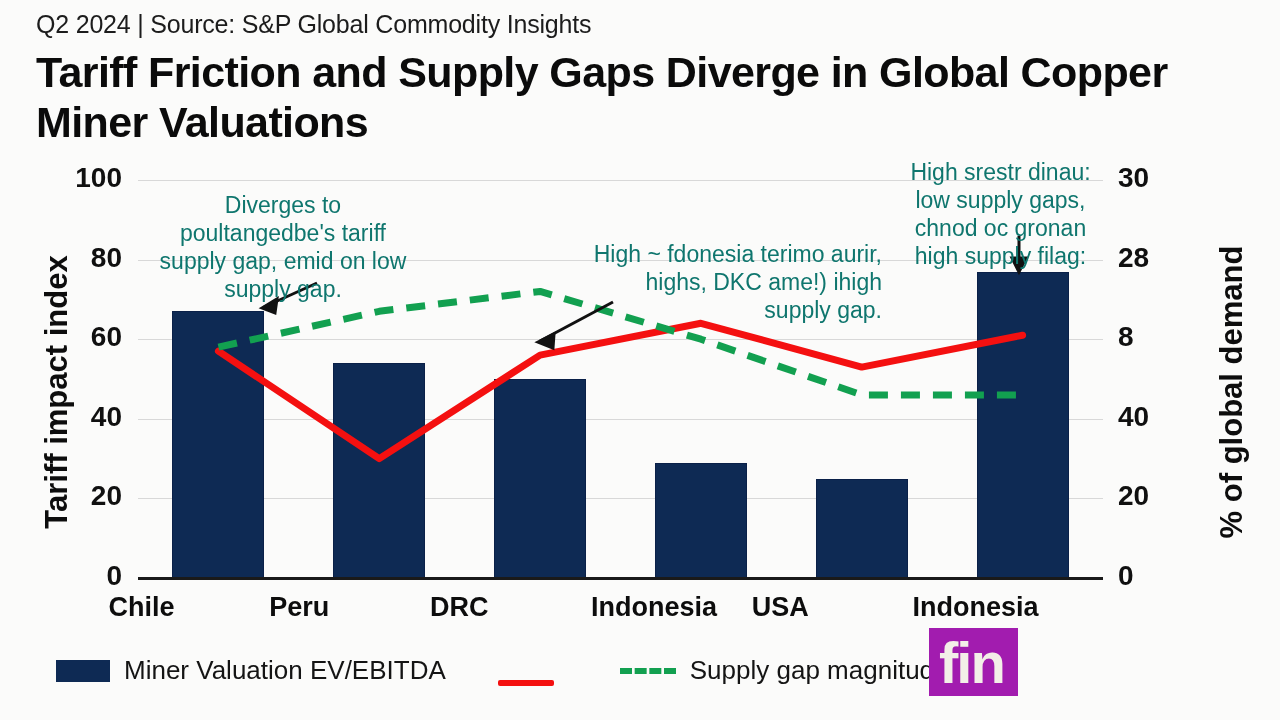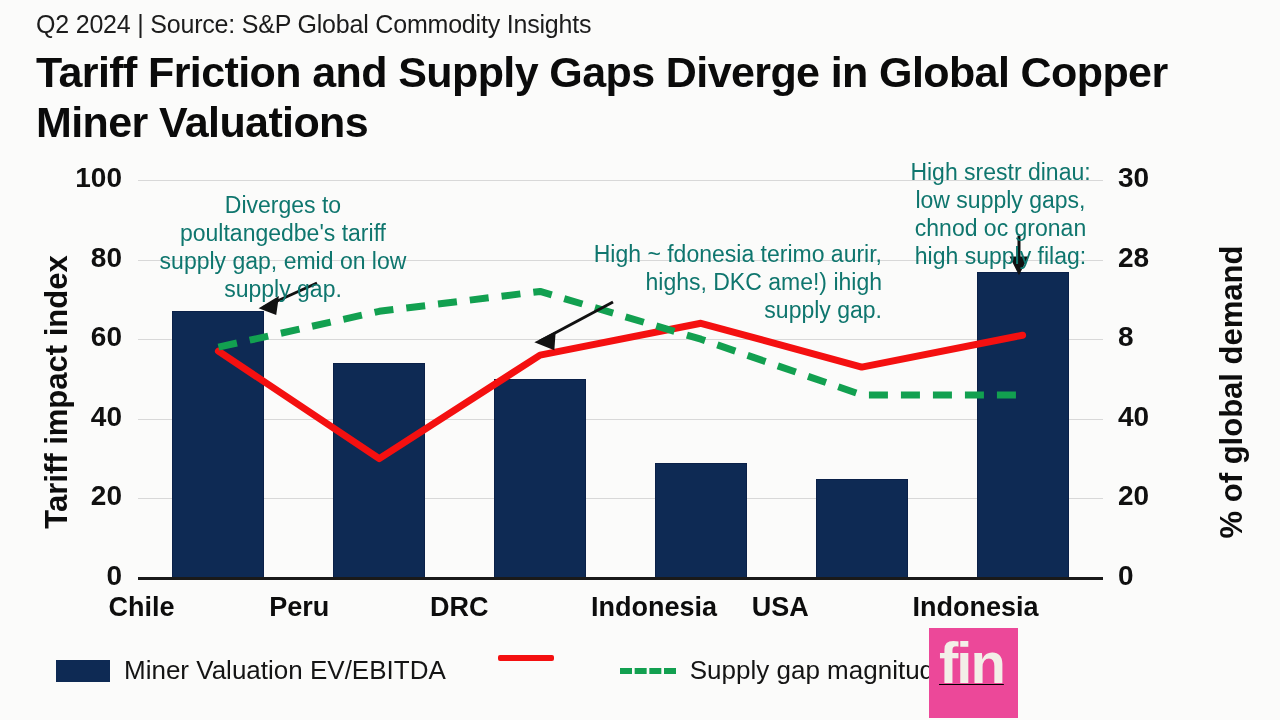--- a/index.html
+++ b/index.html
@@ -73,21 +73,21 @@
     position:absolute; font-size:23px; color:#0f766e;
     line-height:1.22; text-align:center;margin-top:28px;
   }
   #annot-1{ left:152px; top:163px; width:262px; }
   #annot-2{ left:592px; top:212px; width:290px;text-align:right; }
   #annot-3{ left:893px; top:130px; width:215px; }
 
   
   #legend{
     position:absolute; left:56px; top:655px; width:1180px;
-    display:flex; align-items:flex-start; gap:0;
+    display:flex; align-items:flex-end; gap:0;
   }
   .legend-item{ display:flex; align-items:center; white-space:nowrap; }
   .legend-item + .legend-item{ margin-left:52px; }
   .legend-label{ font-size:26px; color:#141414; }
   .swatch-bar{
     width:54px; height:22px; background:#0e2a54; margin-right:14px;
   }
   .swatch-line{
     width:56px; height:6px; background:#f41010; margin-right:14px;
     border-radius:2px;
@@ -100,21 +100,21 @@
   
   #watermark{
     position:absolute; left:935px; top:628px;
     display:flex; align-items:center; pointer-events:none;
   }
   #wm-next{
     font-size:62px; font-weight:bold; color:#9a9894;
     letter-spacing:-1px; line-height:1;
   }
   #wm-fin-box{
-    background:#ec4899; padding:6px 14px 26px 10px; margin-left:-6px;text-decoration:underline;
+    background:#a21caf; padding:6px 14px 4px 10px; margin-left:-6px;
   }
   #wm-fin{
     font-size:58px; font-weight:bold; color:#f3efe8;
     letter-spacing:-2px; line-height:1;
   }
 
   svg.overlay{ position:absolute; left:0; top:0; width:1280px; height:720px;
     pointer-events:none; }
 </style>
 </head>

